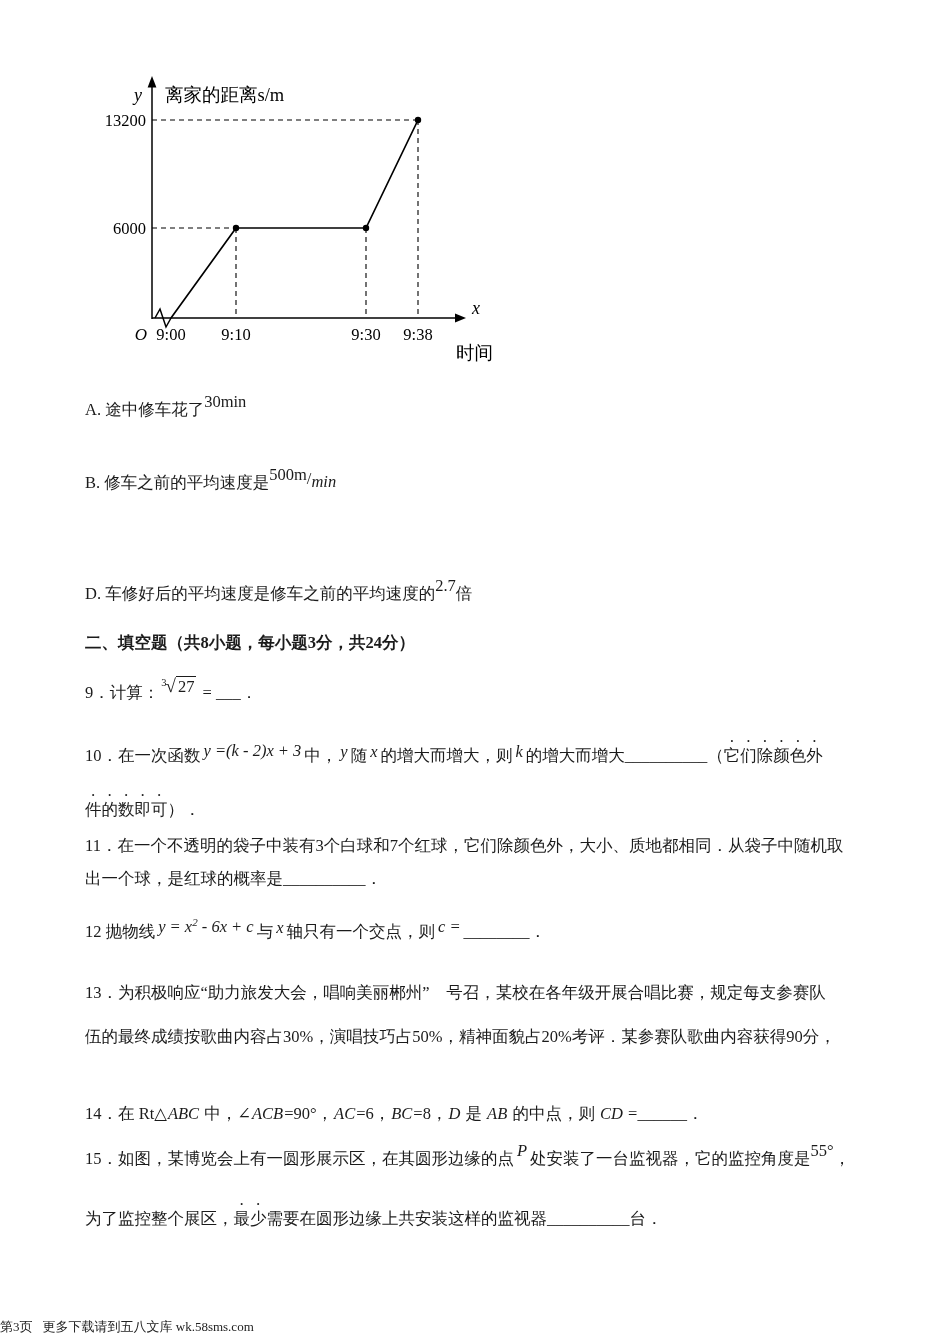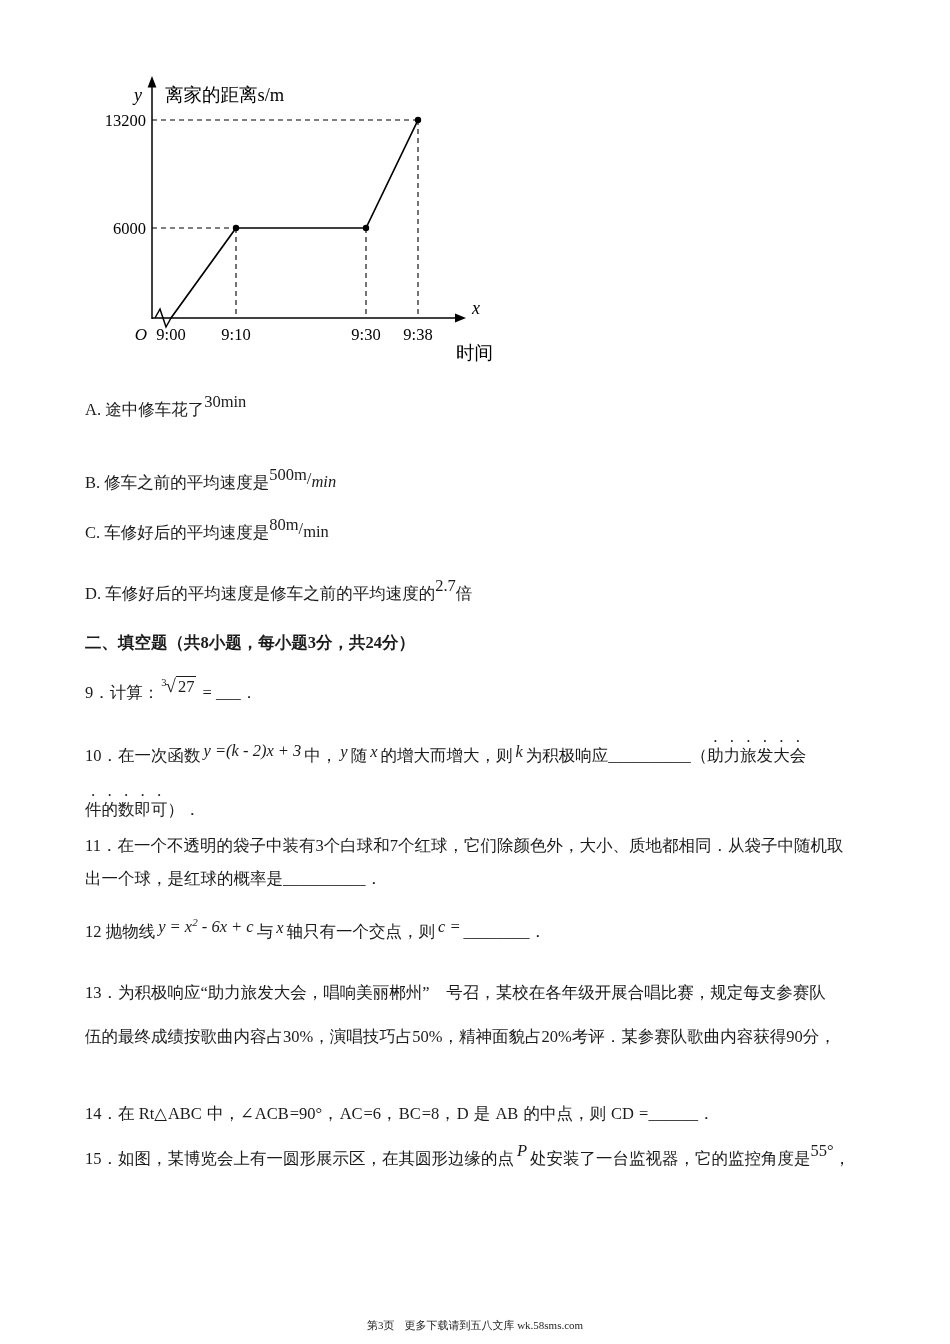--- a/index.html
+++ b/index.html
@@ -8,28 +8,28 @@
   p.line{position:absolute;left:85px;margin:0;font-size:16.5px;line-height:22px;white-space:nowrap;}
   .bold{font-weight:bold;font-size:18.5px;}
   .raised{position:relative;top:-0.5em;margin-top:40px;}
   .slash{position:relative;top:-0.25em;}
   .unit{font-style:italic;position:relative;top:-0.08em;}
   .unit.up{font-style:normal;}
   .f{font-style:italic;position:relative;top:-0.3em;padding:0 3px;}
   .f sup{font-size:11px;font-style:italic;}
   .v{font-style:italic;position:relative;top:-0.22em;padding:0 3px;}
   .vsup{font-style:italic;position:relative;top:-0.5em;padding:0 3px;}
-  .vi{padding:0 1px;}
+  .vi{font-style:italic;padding:0 1px;}
   .em{-webkit-text-emphasis:filled dot;text-emphasis:filled dot;
       -webkit-text-emphasis-position:over right;text-emphasis-position:over right;}
   .radical{position:relative;top:-0.35em;padding:0 2px;margin-top:20px;}
   .rad-idx{font-size:10.5px;position:relative;top:-0.55em;margin-right:-1px;}
   .rad-sign{font-size:19px;}
   .rad-body{border-top:1.4px solid #1b1b1b;padding:0 2px;}
-  .footer{position:absolute;top:1318px;left:0;width:100%;text-align:center;font-size:11px;color:#222;}
+  .footer{position:absolute;top:1318px;left:0;width:100%;text-align:left;font-size:13px;color:#222;}
   .footer span:first-child{margin-right:10px;}
   
   .chart{position:absolute;left:85px;top:70px;width:440px;height:300px;}
   .axis{stroke:#000;stroke-width:1.5;fill:none;}
   .arrow{fill:#000;stroke:none;}
   .dash{stroke:#000;stroke-width:1.1;stroke-dasharray:5 4;}
   .series{fill:none;stroke:#000;stroke-width:1.7;stroke-linejoin:round;}
   .dot{fill:#000;}
   .tick{font:16.5px "Liberation Serif","DejaVu Serif",serif;fill:#000;}
   .sym{font:italic 18px "Liberation Serif","DejaVu Serif",serif;fill:#000;}
@@ -70,38 +70,38 @@
           <text x="281" y="270" class="tick" text-anchor="middle">9:30</text>
           <text x="333" y="270" class="tick" text-anchor="middle">9:38</text>
         </g>
     </svg>
   </div>
 
   <p class="line" style="top:399px"><span>A. 途中修车花了</span><span class="raised">30min</span></p>
 
   <p class="line" style="top:472px"><span>B. 修车之前的平均速度是</span><span class="raised">500m</span><span class="slash">/</span><span class="unit">min</span></p>
 
-  <p class="line" style="top:522px"><span>C. 车修好后的平均速度是</span><span class="raised">80m</span><span class="slash">/</span><span class="unit up">min</span></p>
 
   <p class="line" style="top:583px"><span>D. 车修好后的平均速度是修车之前的平均速度的</span><span class="raised">2.7</span><span>倍</span></p>
 
   <p class="line bold" style="top:632px"><span>二、填空题（共8小题，每小题3分，共24分）</span></p>
 
   <p class="line" style="top:681px"><span>9．计算：</span><span class="radical"><span class="rad-idx">3</span><span class="rad-sign">√</span><span class="rad-body">27</span></span><span> = </span><span class="blank">___</span><span>．</span></p>
 
-  <p class="line" style="top:737px"><span>10．在一次函数</span><span class="f">y =(k - 2)x + 3</span><span>中，</span><span class="v">y</span><span>随</span><span class="v">x</span><span>的增大而增大，则</span><span class="v">k</span><span>为积极响应</span><span class="blank">__________</span><span>（</span><span class="em">助力旅发大会</span></p>
+  <p class="line" style="top:737px"><span>10．在一次函数</span><span class="f">y =(k - 2)x + 3</span><span>中，</span><span class="v">y</span><span>随</span><span class="v">x</span><span>的增大而增大，则</span><span class="v">k</span><span>的增大而增大</span><span class="blank">__________</span><span>（</span><span class="em">它们除颜色外</span></p>
   <p class="line" style="top:791px"><span class="em">件的数即可</span><span>）．</span></p>
 
   <p class="line" style="top:835px"><span>11．在一个不透明的袋子中装有3个白球和7个红球，它们除颜色外，大小、质地都相同．从袋子中随机取</span></p>
   <p class="line" style="top:868px"><span>出一个球，是红球的概率是</span><span class="blank">__________</span><span>．</span></p>
 
   <p class="line" style="top:915px"><span>12 抛物线</span><span class="f"><span>y = x</span><sup>2</sup><span> - 6x + c</span></span><span>与</span><span class="v">x</span><span>轴只有一个交点，则</span><span class="f">c =</span><span class="blank">________</span><span>．</span></p>
 
   <p class="line" style="top:982px"><span>13．为积极响应“助力旅发大会，唱响美丽郴州”　号召，某校在各年级开展合唱比赛，规定每支参赛队</span></p>
   <p class="line" style="top:1026px"><span>伍的最终成绩按歌曲内容占30%，演唱技巧占50%，精神面貌占20%考评．某参赛队歌曲内容获得90分，</span></p>
 
   <p class="line" style="top:1103px"><span>14．在 Rt△</span><span class="vi">ABC</span><span> 中，∠</span><span class="vi">ACB</span><span>=90°，</span><span class="vi">AC</span><span>=6，</span><span class="vi">BC</span><span>=8，</span><span class="vi">D</span><span> 是 </span><span class="vi">AB</span><span> 的中点，则 </span><span class="vi">CD</span><span> =</span><span class="blank">______</span><span>．</span></p>
 
   <p class="line" style="top:1148px"><span>15．如图，某博览会上有一圆形展示区，在其圆形边缘的点</span><span class="vsup">P</span><span>处安装了一台监视器，它的监控角度是</span><span class="raised">55°</span><span>，</span></p>
+  <p class="line" style="top:1200px"><span>为了监控整个展区，</span><span class="em">最少</span><span>需要在圆形边缘上共安装这样的监视器</span><span class="blank">__________</span><span>台．</span></p>
 
   <div class="footer"><span>第3页</span><span>更多下载请到五八文库 wk.58sms.com</span></div>
 
 </div>
 
 </body></html>

